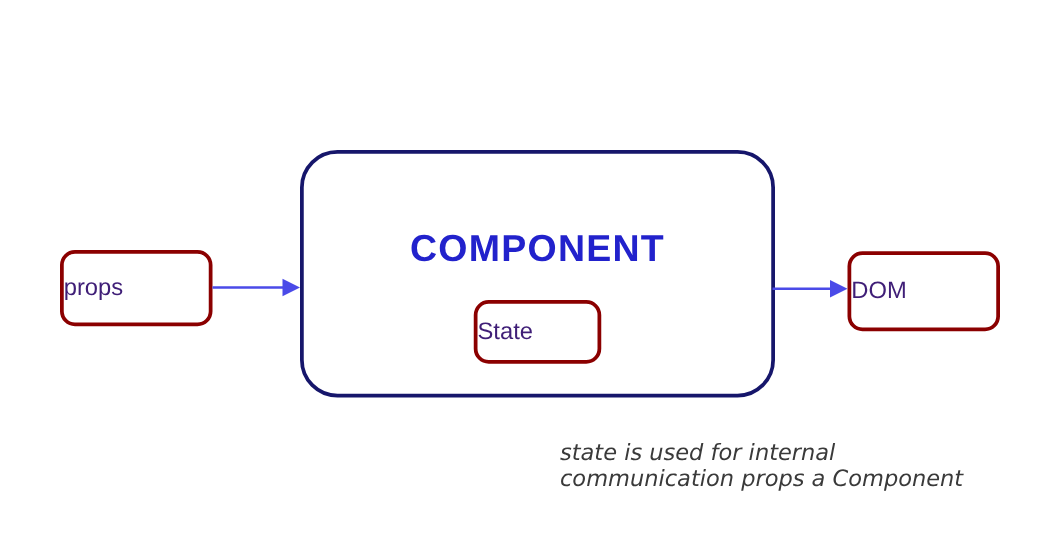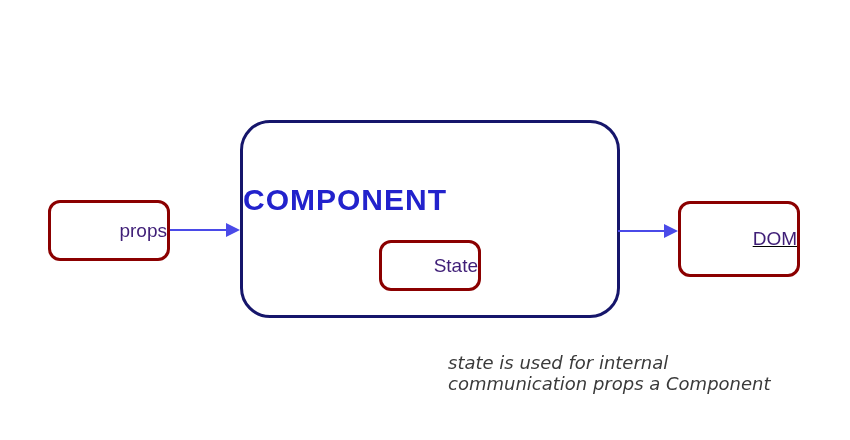--- a/index.html
+++ b/index.html
@@ -21,41 +21,41 @@
     overflow:hidden;
     font-family:"Liberation Sans", sans-serif;
   }
   .red-box{
     position:absolute;
     border:3px solid var(--red-border);
     border-radius:12px;
     background:var(--bg);
     display:flex;
     align-items:center;
-    justify-content:flex-end;
+    justify-content:flex-start;
   }
   .box-label{
     color:var(--label-purple);
     font-size:19px;
     font-family:"Liberation Sans", sans-serif;
   }
   .props-box{left:48px;top:200px;width:122px;height:61px;}
-  .dom-box{left:678px;top:201px;width:122px;height:76px;text-decoration:underline;}
+  .dom-box{left:678px;top:201px;width:122px;height:64px;}
   .state-box{left:379px;top:240px;width:102px;height:51px;}
   .component-box{
     position:absolute;
     left:240px;top:120px;width:380px;height:198px;
     border:3px solid var(--navy-border);
     border-radius:30px;
     background:var(--bg);
   }
   .component-label{
     position:absolute;
     left:0;top:60px;width:100%;
-    text-align:left;
+    text-align:center;
     color:var(--component-blue);
     font-size:30px;
     font-weight:bold;
     letter-spacing:1px;
     font-family:"Liberation Sans", sans-serif;
   }
   .arrow{position:absolute;overflow:visible;}
   .arrow-1{left:169px;top:219px;}
   .arrow-2{left:617px;top:220px;}
   .caption{

